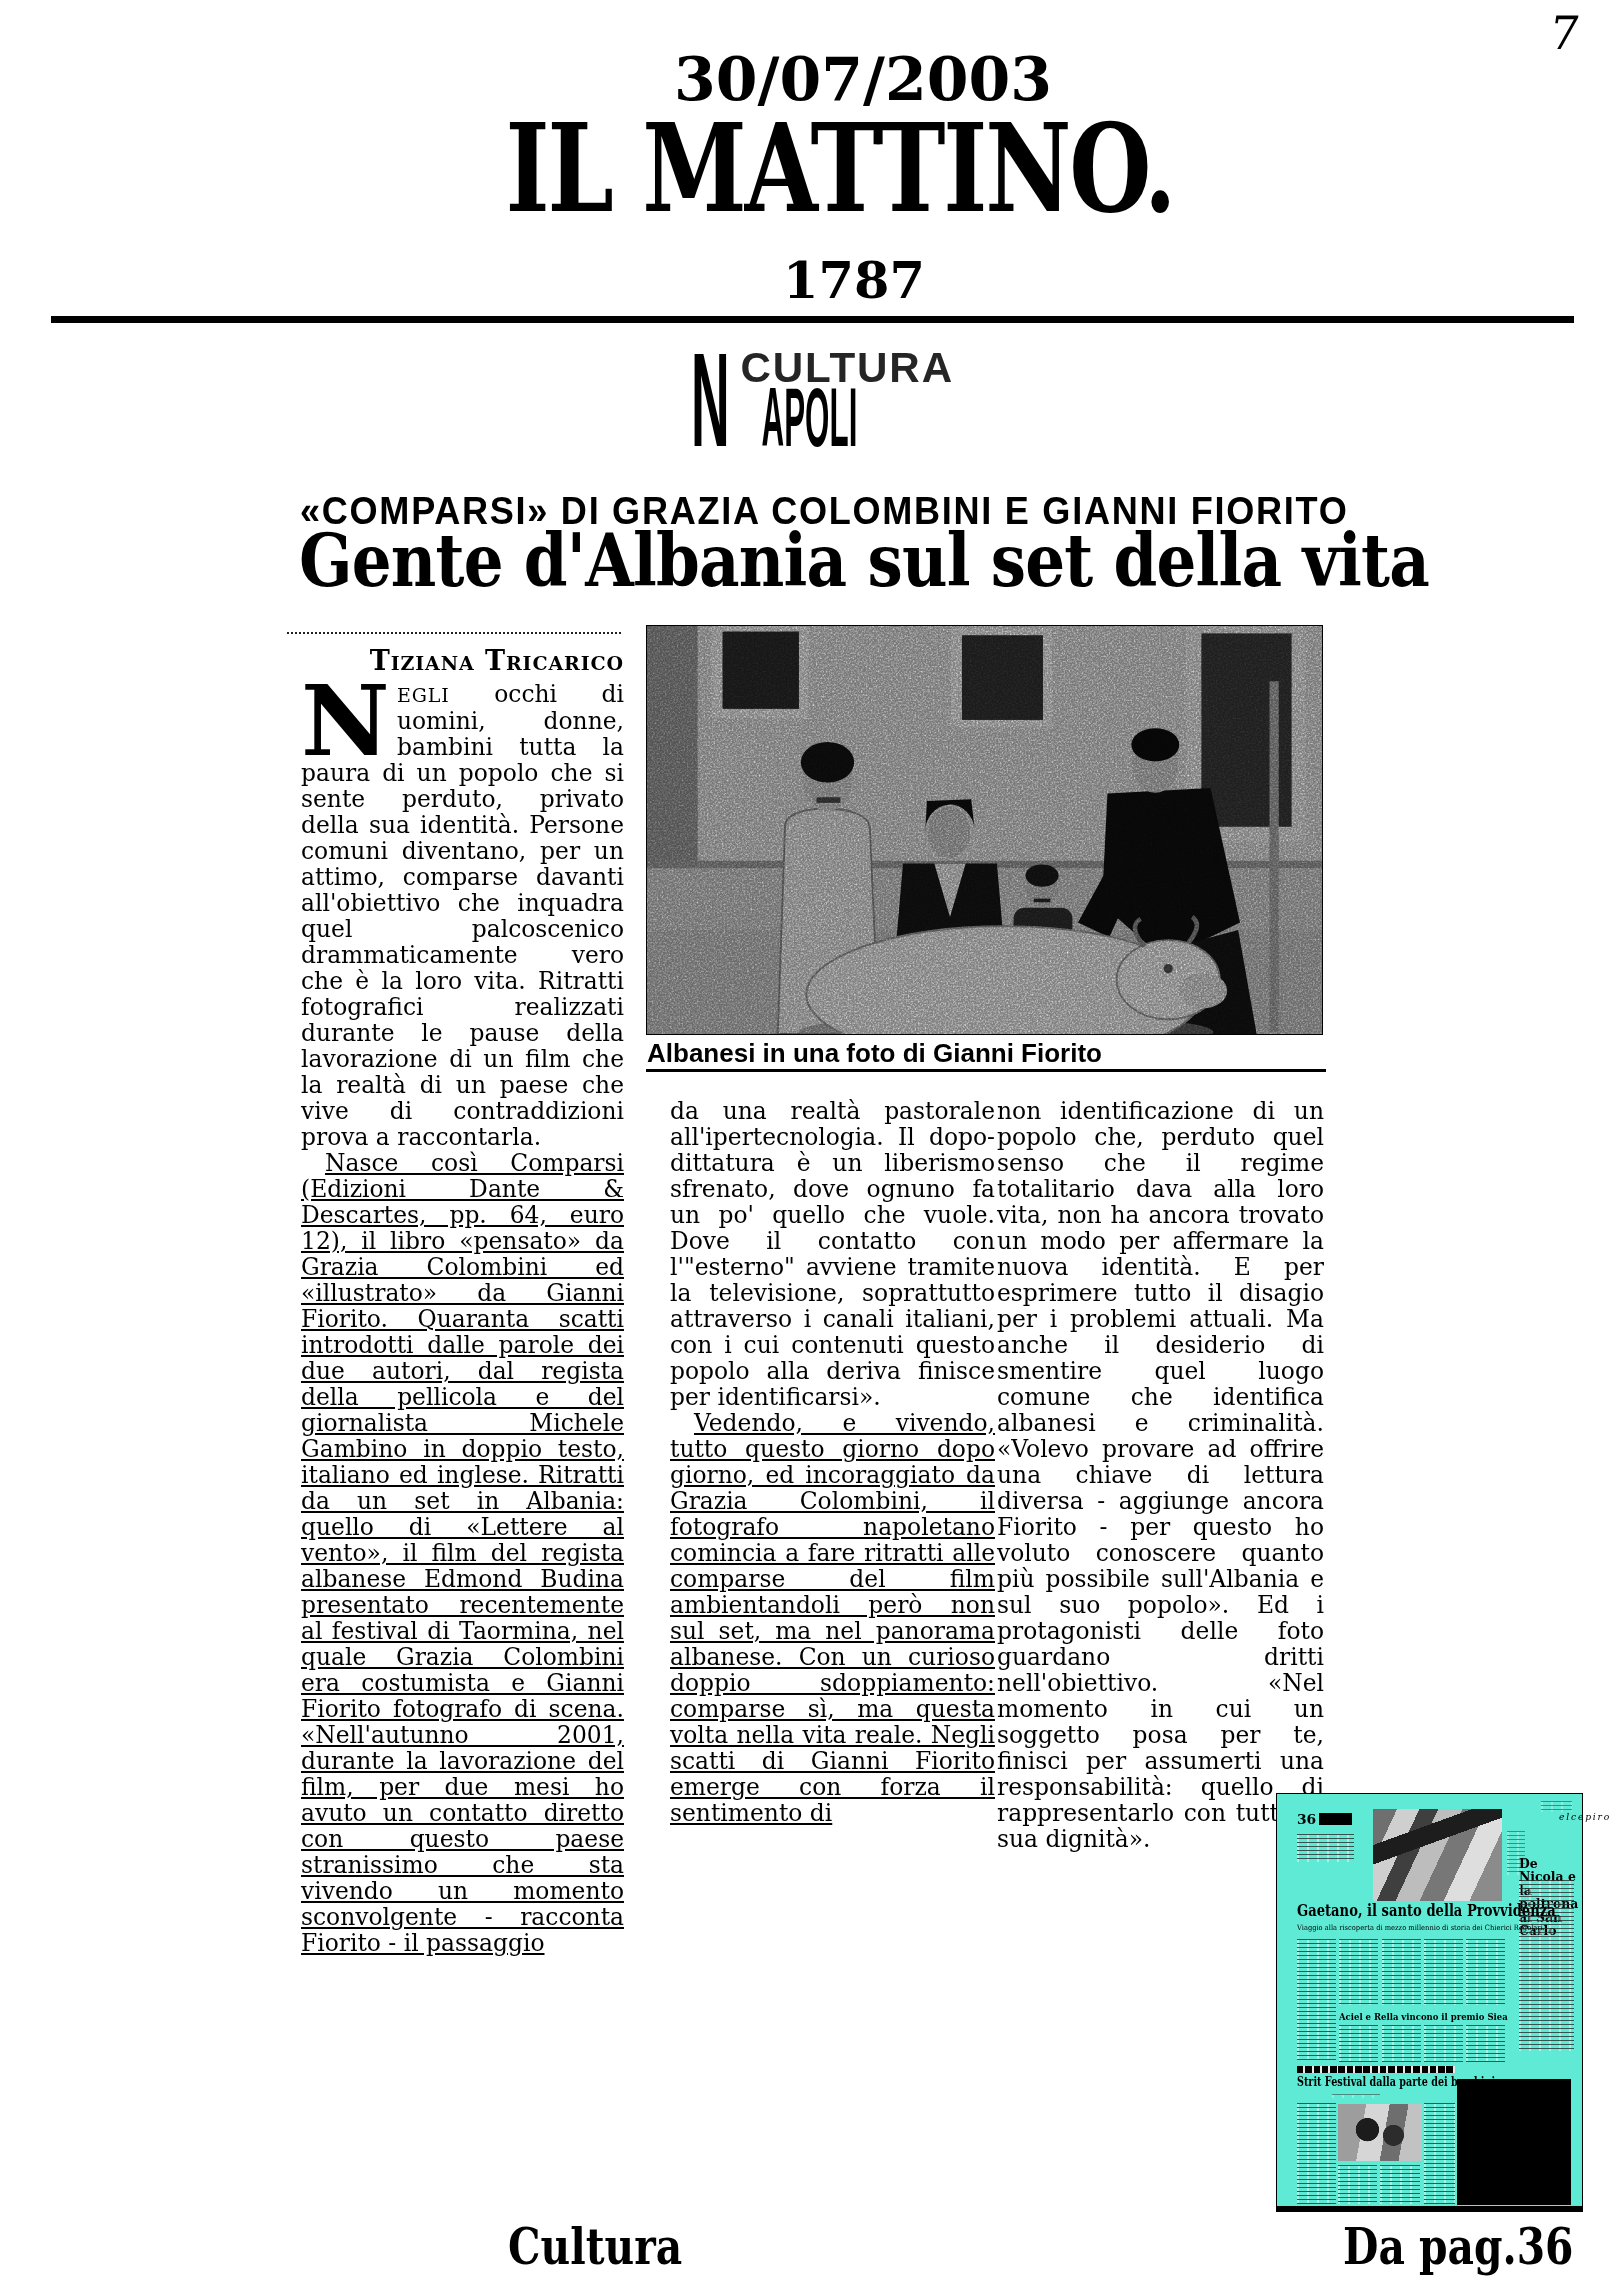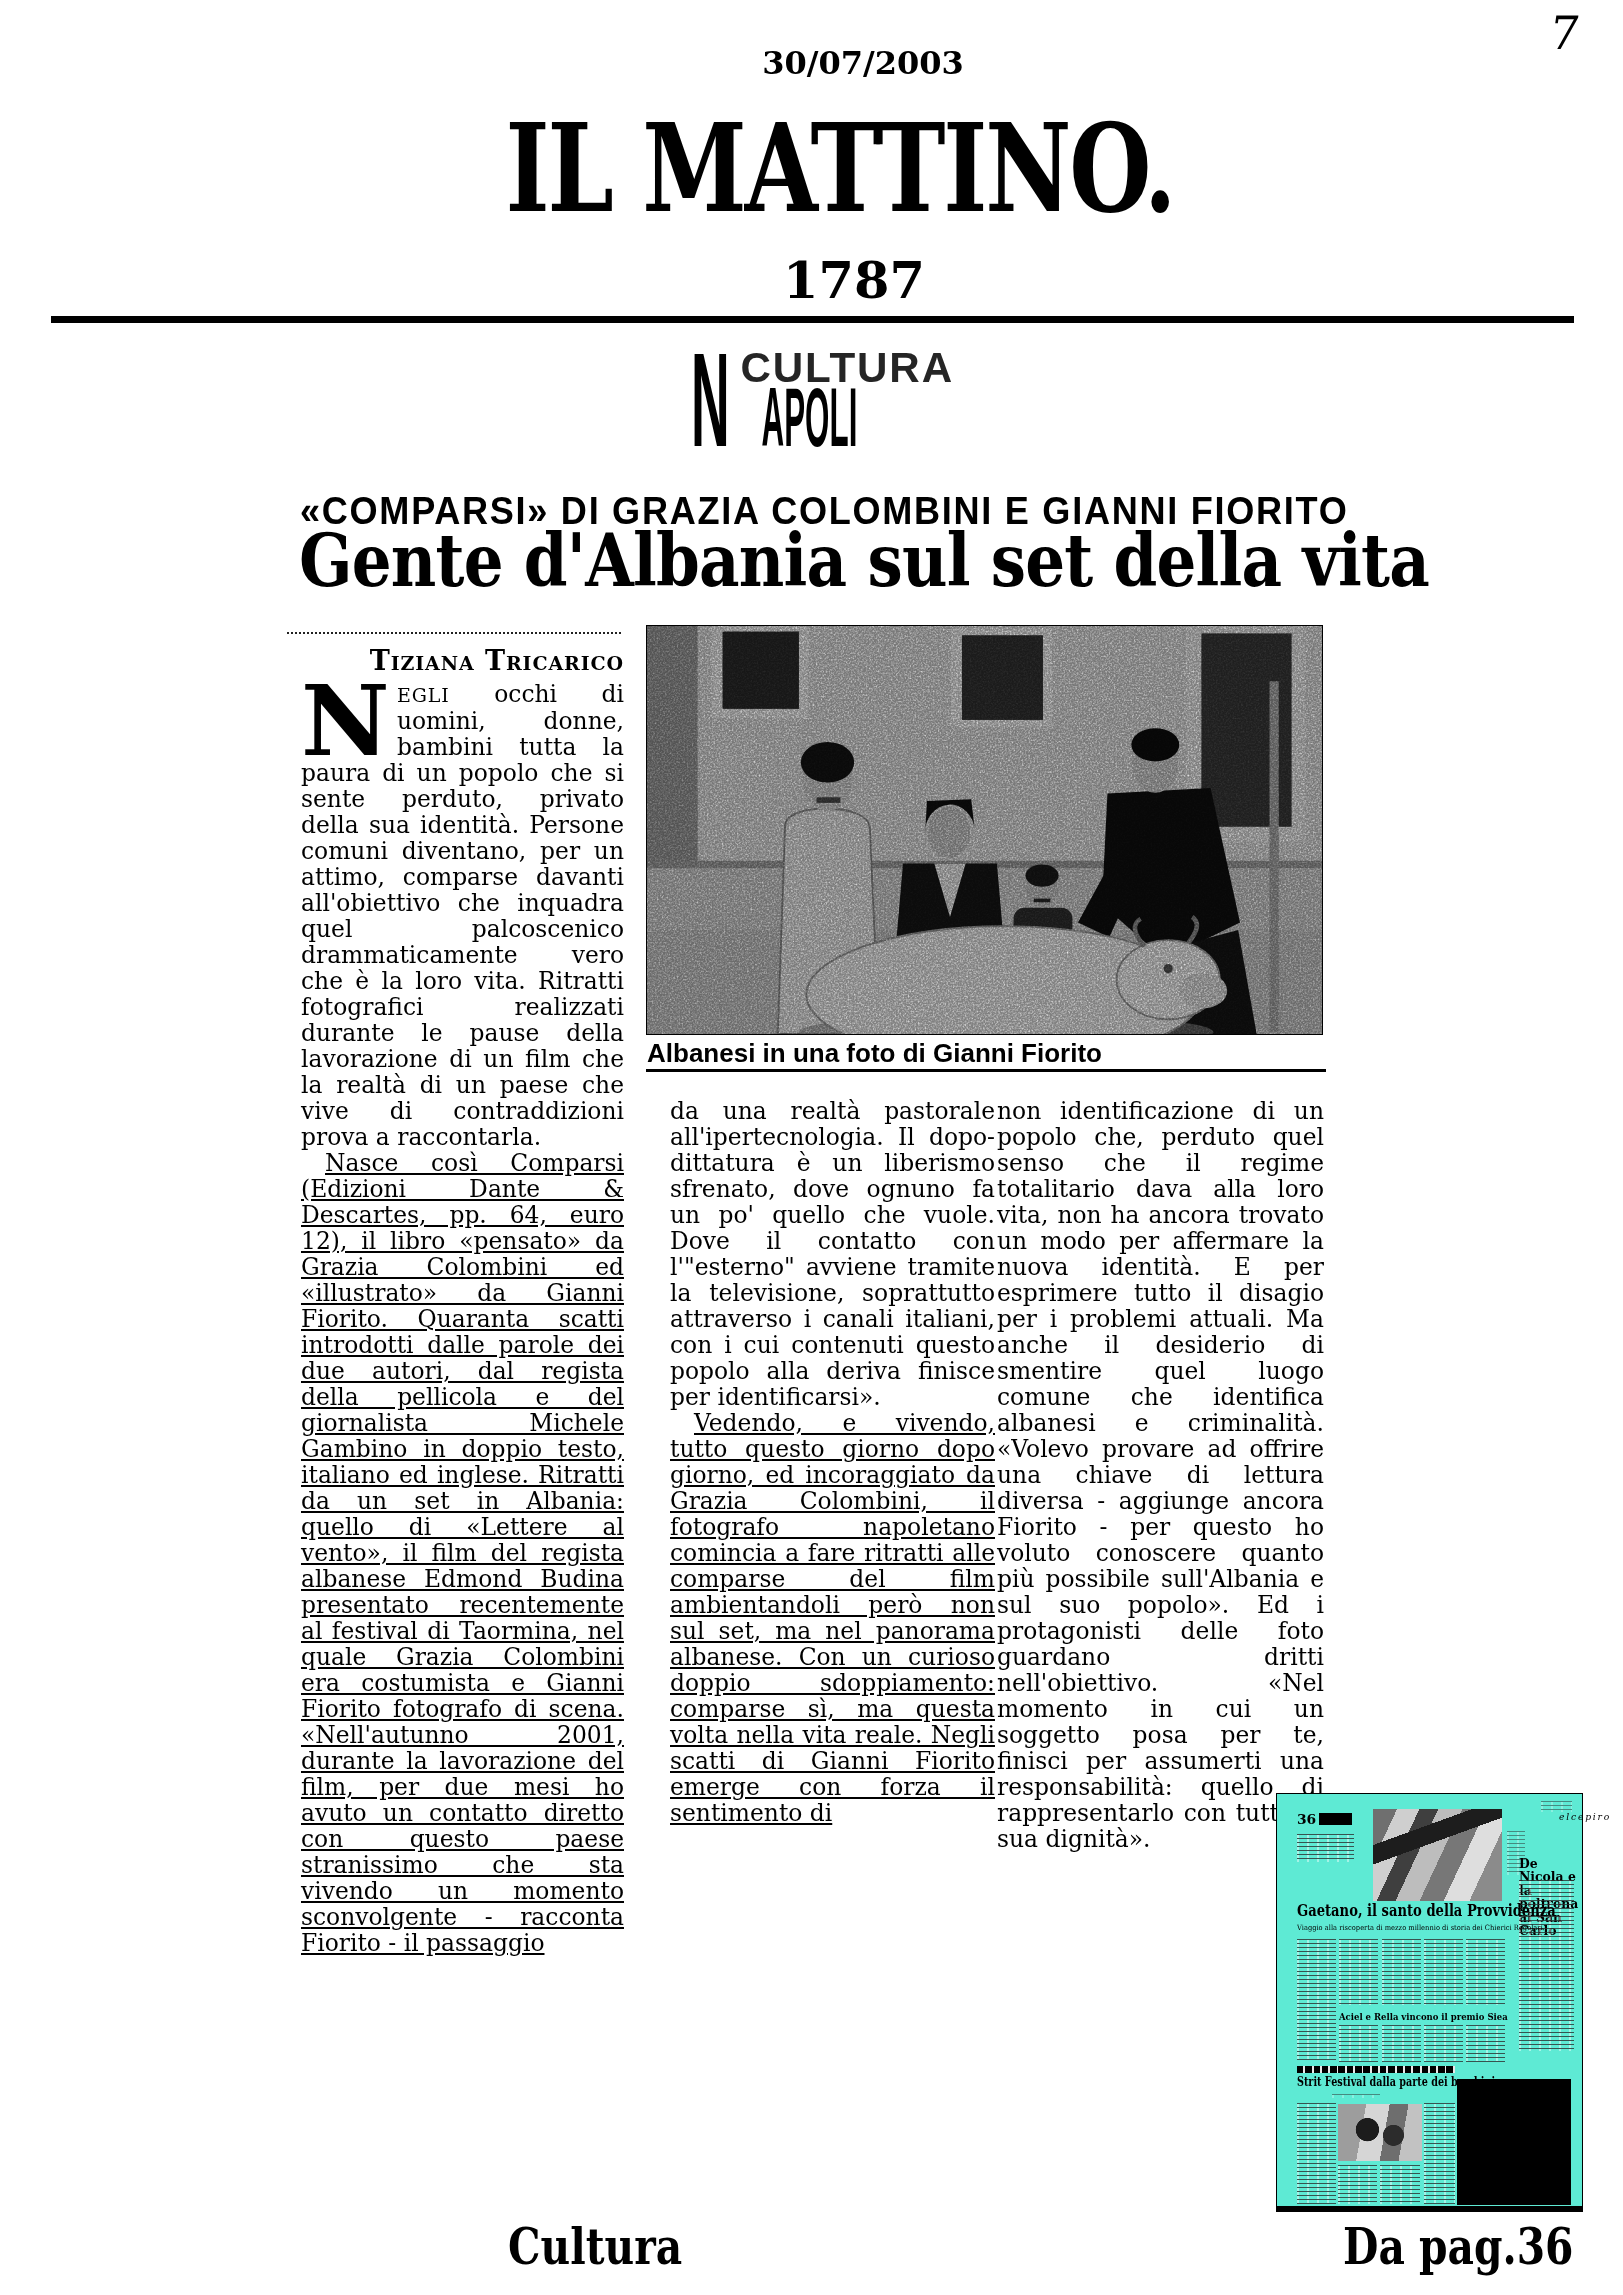--- a/index.html
+++ b/index.html
@@ -1,21 +1,21 @@
 <!DOCTYPE html>
 <html style="font-size:14.7px"><head>
 <meta charset="utf-8">
 <style>
   html,body{margin:0;padding:0;background:#e9e9e9;}
   .page{position:relative;width:1624px;height:2296px;background:#ffffff;margin:0 auto;overflow:hidden;
         font-family:"DejaVu Serif", serif;color:#000;}
 
   
   .pagenum{position:absolute;left:1550px;top:5.5px;font-size:46px;transform:skewX(-8deg);font-weight:400;}
-  .scan-date{position:absolute;left:863px;top:44px;transform:translateX(-50%);font-weight:bold;font-size:32px;white-space:nowrap;}
+  .scan-date{position:absolute;left:863px;top:44px;transform:translateX(-50%);font-weight:bold;font-size:60px;white-space:nowrap;}
   .masthead{position:absolute;left:840px;top:108px;transform:translateX(-50%) scaleX(.78);transform-origin:center top;
             font-weight:bold;font-size:121px;letter-spacing:-2.8px;white-space:nowrap;line-height:1;}
   .edition{position:absolute;left:854px;top:250px;transform:translateX(-50%);font-weight:bold;font-size:51px;}
   .toprule{position:absolute;left:51px;top:316px;width:1523px;height:7.3px;background:#000;}
 
   
   .logo{position:absolute;left:691px;top:351px;width:275px;height:99px;}
   .logo text{font-family:"Liberation Sans", sans-serif;font-weight:bold;fill:#000;}
   .logo .cultura{fill:#131313;letter-spacing:2px;opacity:.92;}
 

